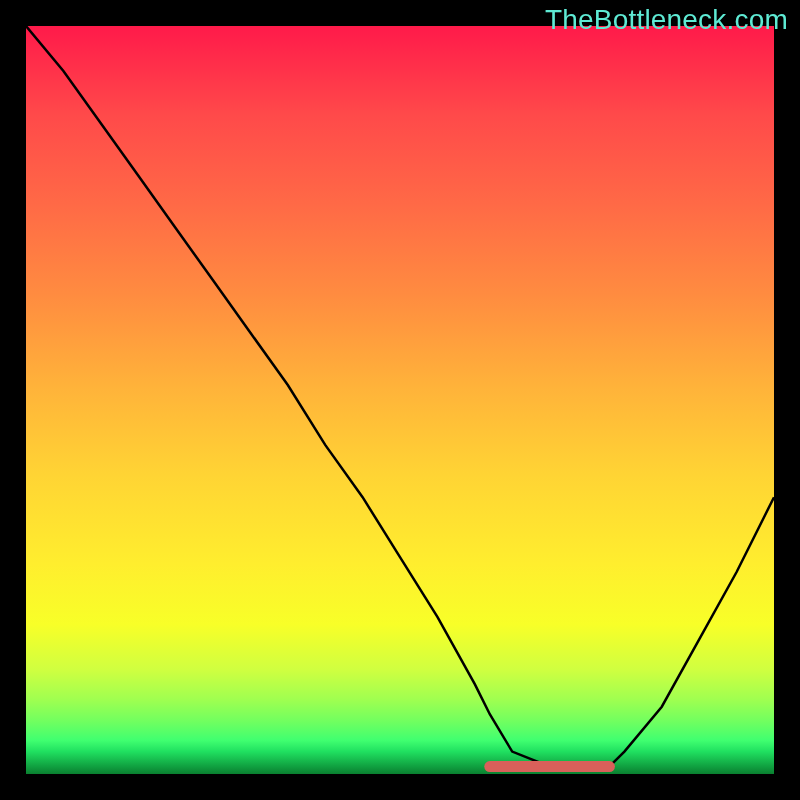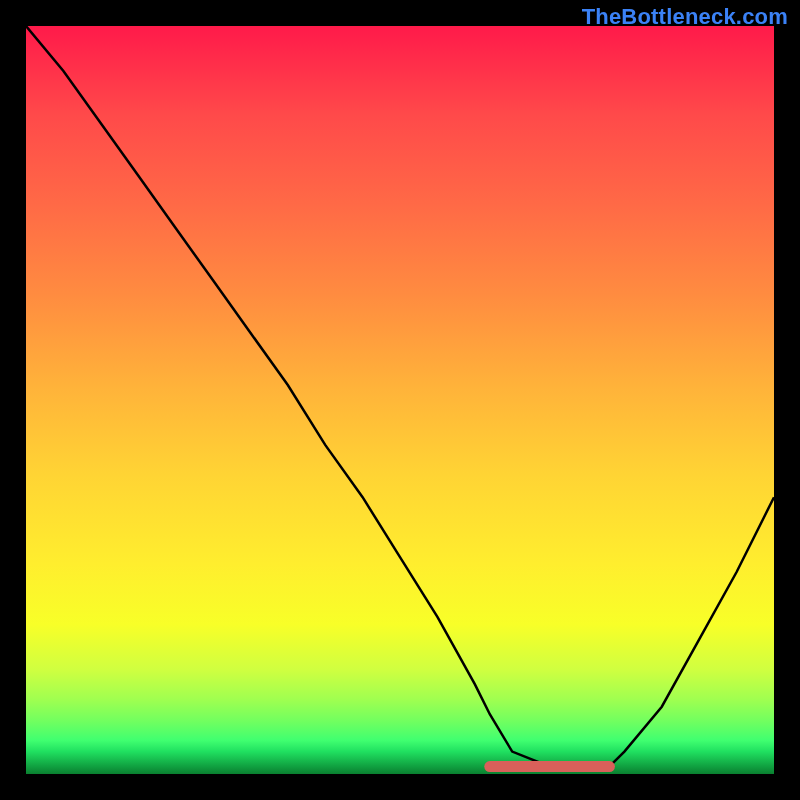--- a/index.html
+++ b/index.html
@@ -46,23 +46,23 @@
       #20e060 97%,
       #18c050 98%,
       #10a040 99%,
       #0a8030 100%
     );
   }
   .watermark {
     position: absolute;
     top: 4px;
     right: 12px;
-    color: #3b82f6;
-    font-size: 22px;
-    font-weight: 700;
+    color: #5eead4;
+    font-size: 28px;
+    font-weight: 400;
     letter-spacing: 0.2px;
     z-index: 5;
   }
   svg.curve {
     position: absolute;
     left: 0; top: 0;
     width: 100%;
     height: 100%;
     z-index: 3;
   }

